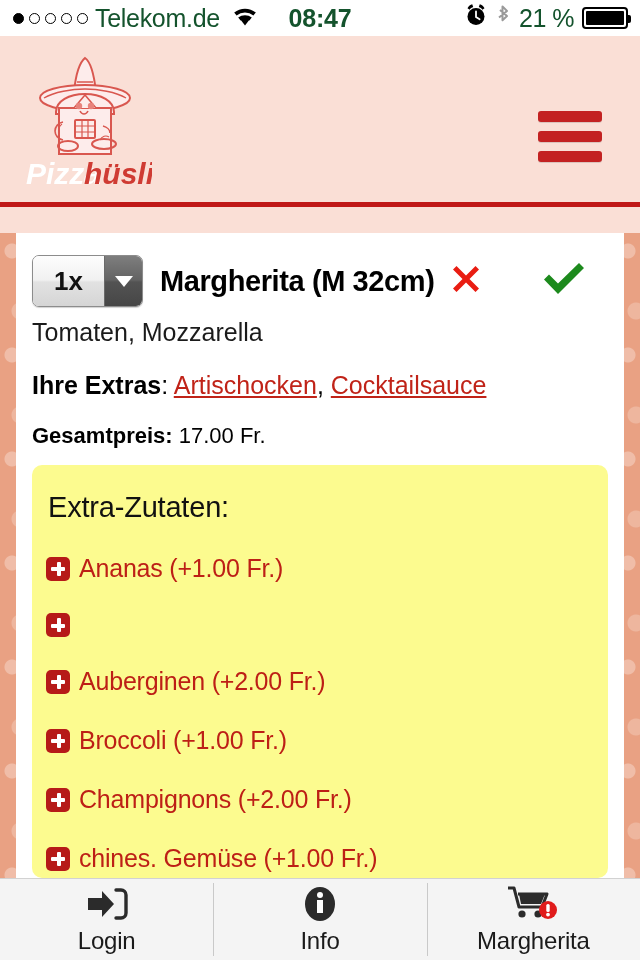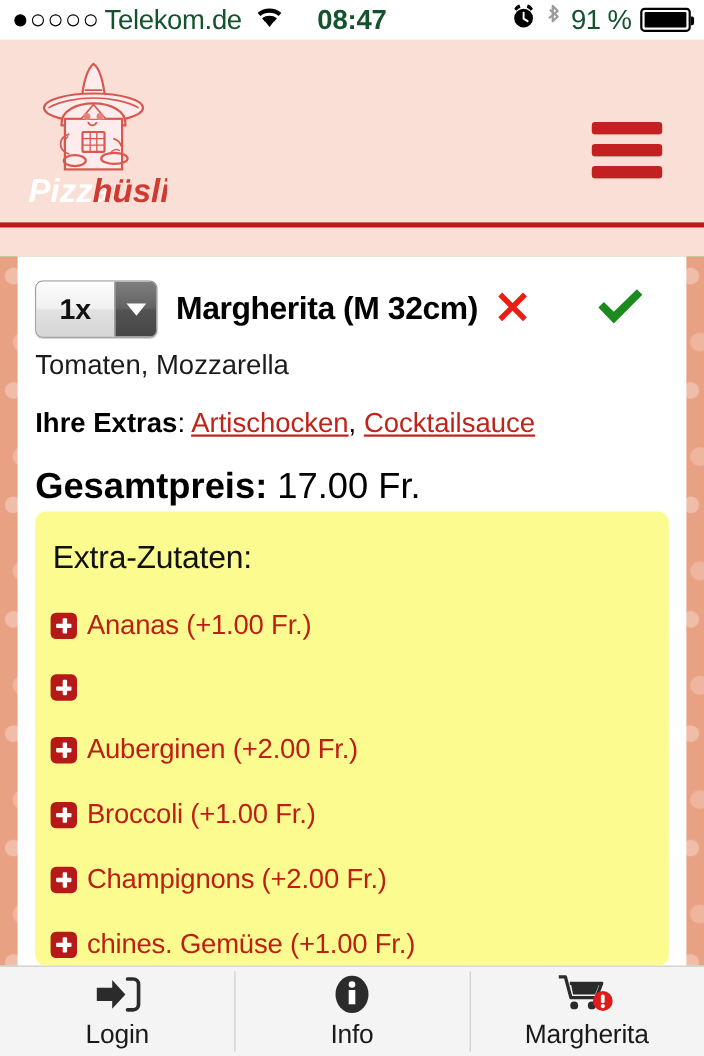--- a/index.html
+++ b/index.html
@@ -67,21 +67,21 @@
     box-shadow:0 1px 0 rgba(0,0,0,.12);
   }
   #headrule { height:5px; width:640px; background:#c01818; }
   #headpad  { height:26px; width:640px; background:#fadfd6; }
 
   
   #content {
     position:absolute; top:233px; left:0;
     width:640px; height:645px;
     overflow:hidden;
-    background:#86efac;
+    background:#0ea5e9;
   }
   #pattern {
     position:absolute; inset:0;
     background-color:#e9a183;
     background-image:
       radial-gradient(circle at 12px 18px, rgba(255,255,255,.30) 7px, transparent 8px),
       radial-gradient(circle at 38px 52px, rgba(255,255,255,.26) 9px, transparent 10px),
       radial-gradient(circle at 60px 14px, rgba(245,160,130,.55) 10px, transparent 11px),
       radial-gradient(circle at 20px 78px, rgba(255,255,255,.22) 8px, transparent 9px),
       radial-gradient(circle at 70px 90px, rgba(255,255,255,.28) 6px, transparent 7px);
@@ -137,21 +137,21 @@
   .extras-line {
     font-size:25px; color:#000;
     padding:24px 0 0 16px;
   }
   .extras-line b { font-weight:bold; }
   .extras-line a {
     color:#c02318; text-decoration:underline;
     cursor:pointer;
   }
   .total {
-    font-size:33px; color:#000;
+    font-size:22px; color:#000;
     padding:23px 0 0 16px;
   }
   .total b { font-weight:bold; }
 
   
   #yellow {
     position:absolute; left:16px; top:232px;
     width:576px; bottom:0;
     background:#fcfb8f;
     padding:26px 0 0 14px;
@@ -230,21 +230,21 @@
           <path d="M11 8.5v5.5l3.6 2.2" stroke="#fff" stroke-width="1.8" fill="none" stroke-linecap="round"></path>
           <path d="M2.5 5.2C3.6 3 5.4 1.6 7.2 1.2l1 2.8C6.8 4.4 5.4 5.4 4.6 6.8z" fill="#000"></path>
           <path d="M19.5 5.2C18.4 3 16.6 1.6 14.8 1.2l-1 2.8c1.4.4 2.8 1.4 3.6 2.8z" fill="#000"></path>
         </svg>
     </span>
     <span>
       <svg width="16" height="25" viewBox="0 0 16 25">
           <path d="M5 7l7 6-4.5 4.3V3.4L12 8 4 14.6" stroke="#9a9a9a" stroke-width="2" fill="none" stroke-linejoin="round"></path>
         </svg>
     </span>
-    <span id="battpct">91 %</span>
+    <span id="battpct">21 %</span>
     <span class="batt">
         <span class="batt-fill"></span>
       </span>
   </div>
 </div>
 
 <div id="header">
   <div id="logo">
     <svg width="130" height="140" viewBox="0 0 130 140">
       <g fill="none" stroke="#d9574f" stroke-width="2">

